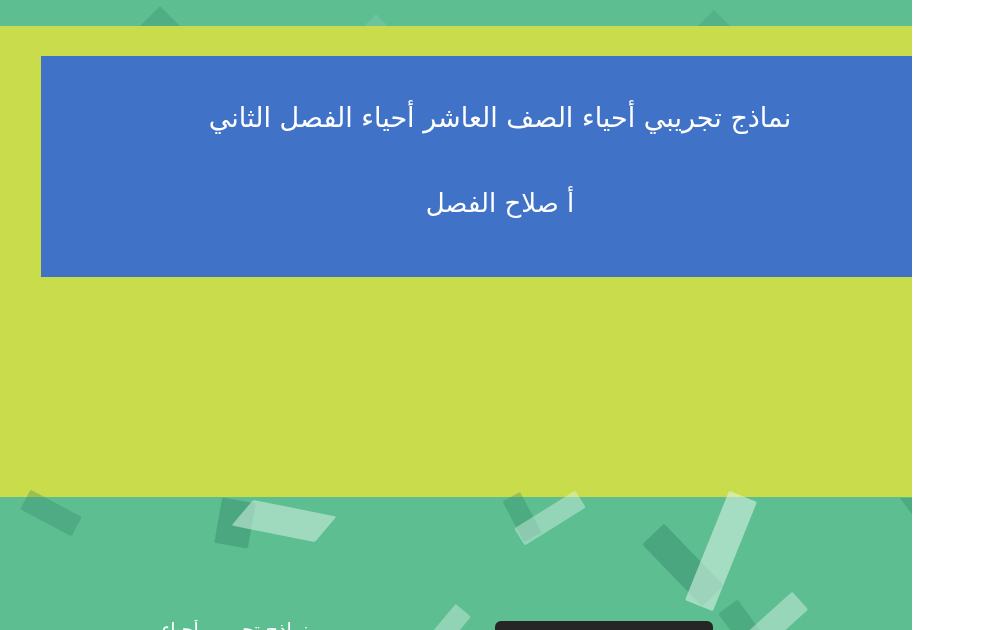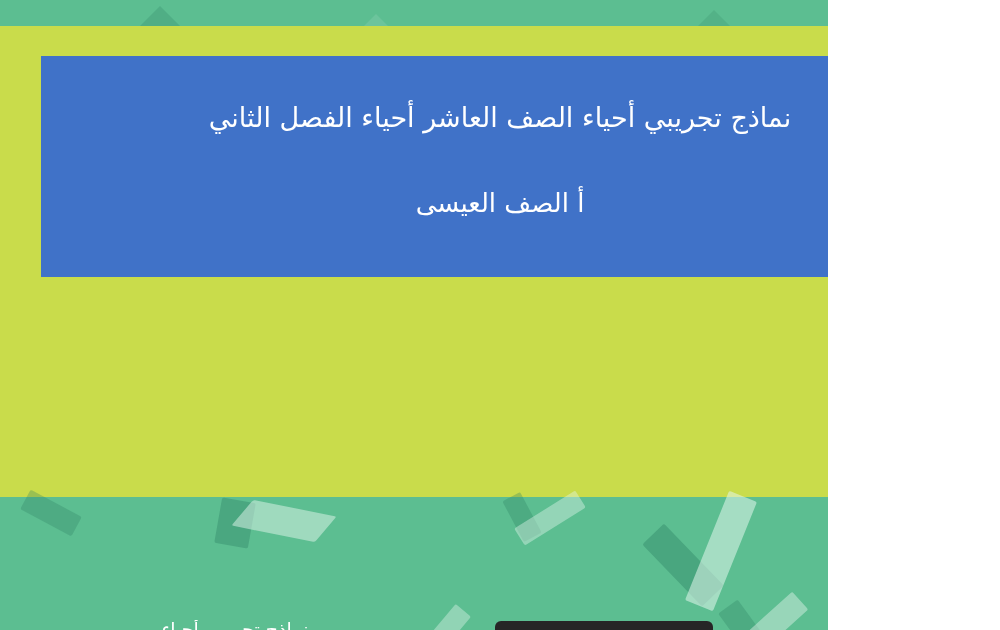--- a/index.html
+++ b/index.html
@@ -6,21 +6,21 @@
     margin: 0;
     padding: 0;
     background: #ffffff;
   }
   body {
     font-family: "DejaVu Sans", sans-serif;
   }
 
   #screen {
     position: relative;
-    width: 828px;
+    width: 912px;
     height: 630px;
     overflow: hidden;
     background: #0c4a6e;
   }
 
   
   .band-top {
     position: absolute;
     left: 0;
     top: 0;
@@ -255,21 +255,21 @@
   <div class="band-top">
     <div class="tri t1"></div>
     <div class="tri t2"></div>
     <div class="tri t3"></div>
   </div>
 
   <div class="slide-body">
 
     <div class="title-panel">
       <div class="title-line">نماذج تجريبي أحياء الصف العاشر أحياء الفصل الثاني</div>
-      <div class="title-line subtitle">أ الصف العيسى</div>
+      <div class="title-line subtitle">أ صلاح الفصل</div>
     </div>
 
   </div>
 
   <div class="band-bottom"></div>
 
   <div class="deco chevron chev-farleft">
     <div class="arm arm-a"></div>
   </div>
 

